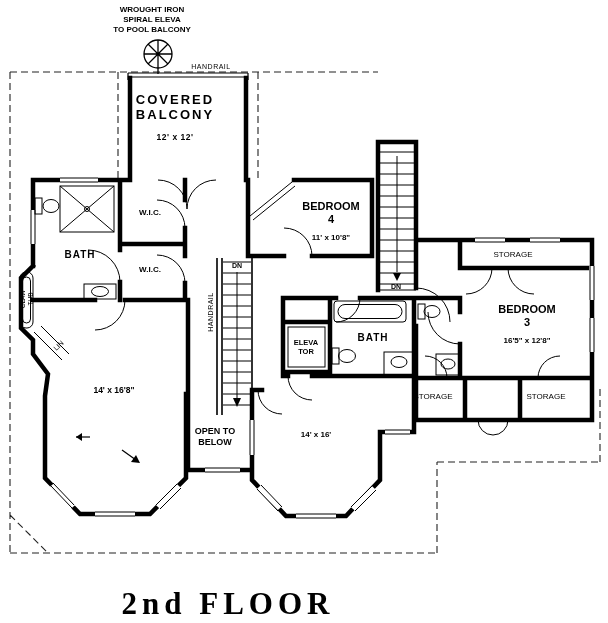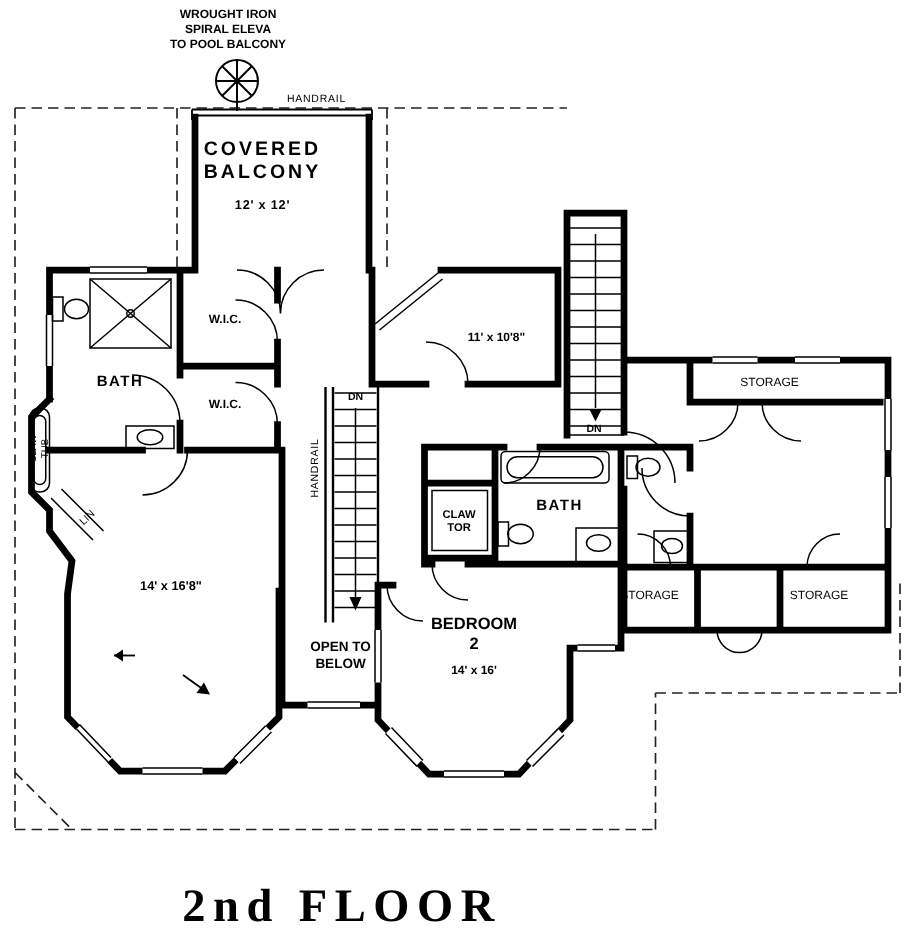--- a/index.html
+++ b/index.html
@@ -178,47 +178,51 @@
 
   <div class="lbl b" style="left:150px;top:270px;font-size:8px;">W.I.C.</div>
 
   <div class="lbl b" style="left:80px;top:255px;font-size:10px;letter-spacing:1px;">BATH</div>
 
   <div class="lbl wrap" style="left:27px;top:299px;width:32px;font-size:6.5px;line-height:8px;transform:translate(-50%,-50%) rotate(-90deg);">CLAW TUB</div>
 
   <div class="lbl" style="left:59px;top:346px;font-size:7px;transform:translate(-50%,-50%) rotate(-43deg);">LIN</div>
 
   <div class="lbl b wrap" style="left:331px;top:222px;width:60px;font-size:11px;line-height:13px;">
+    <span class="ln">BEDROOM 4</span>
     <span class="ln dims" style="font-size:8px;margin-top:5px;">11' x 10'8"</span>
   </div>
 
   <div class="lbl b" style="left:396px;top:287px;font-size:7px;">DN</div>
 
   <div class="lbl" style="left:513px;top:255px;font-size:8px;">STORAGE</div>
 
+  <div class="lbl b wrap" style="left:527px;top:325px;width:60px;font-size:11px;line-height:13px;">
+    <span class="ln">BEDROOM 3</span>
+    <span class="ln dims" style="font-size:8px;margin-top:5px;">16'5" x 12'8"</span>
+  </div>
 
   <div class="lbl" style="left:211px;top:312px;font-size:7px;letter-spacing:0.5px;transform:translate(-50%,-50%) rotate(-90deg);">HANDRAIL</div>
 
   <div class="lbl b" style="left:237px;top:266px;font-size:7px;">DN</div>
 
   <div class="lbl b" style="left:306px;top:347px;font-size:7.5px;line-height:9px;">
-    <span class="ln">CLAW</span>
+    <span class="ln">ELEVA</span>
     <span class="ln">TOR</span>
   </div>
 
   <div class="lbl b" style="left:373px;top:338px;font-size:10px;letter-spacing:1px;">BATH</div>
 
   <div class="lbl b wrap" style="left:114px;top:393px;width:64px;font-size:12px;line-height:14px;">
     <span class="ln dims" style="font-size:8.5px;margin-bottom:6px;">14' x 16'8"</span>
   </div>
 
-  <div class="lbl b wrap" style="left:227px;top:437px;width:48px;font-size:9px;line-height:11px;">OPEN TO BELOW</div>
+  <div class="lbl b wrap" style="left:215px;top:437px;width:48px;font-size:9px;line-height:11px;">OPEN TO BELOW</div>
 
   <div class="lbl b wrap" style="left:316px;top:432px;width:60px;font-size:11px;line-height:13px;">
-    <span class="ln">BEDROOM 2</span>
     <span class="ln dims" style="font-size:8px;margin-top:4px;">14' x 16'</span>
   </div>
 
   <div class="lbl" style="left:433px;top:397px;font-size:8px;">STORAGE</div>
 
   <div class="lbl" style="left:546px;top:397px;font-size:8px;">STORAGE</div>
 
   <div class="title" style="left:228px;top:604px;font-weight:bold;">2nd FLOOR</div>
 
 </div>

